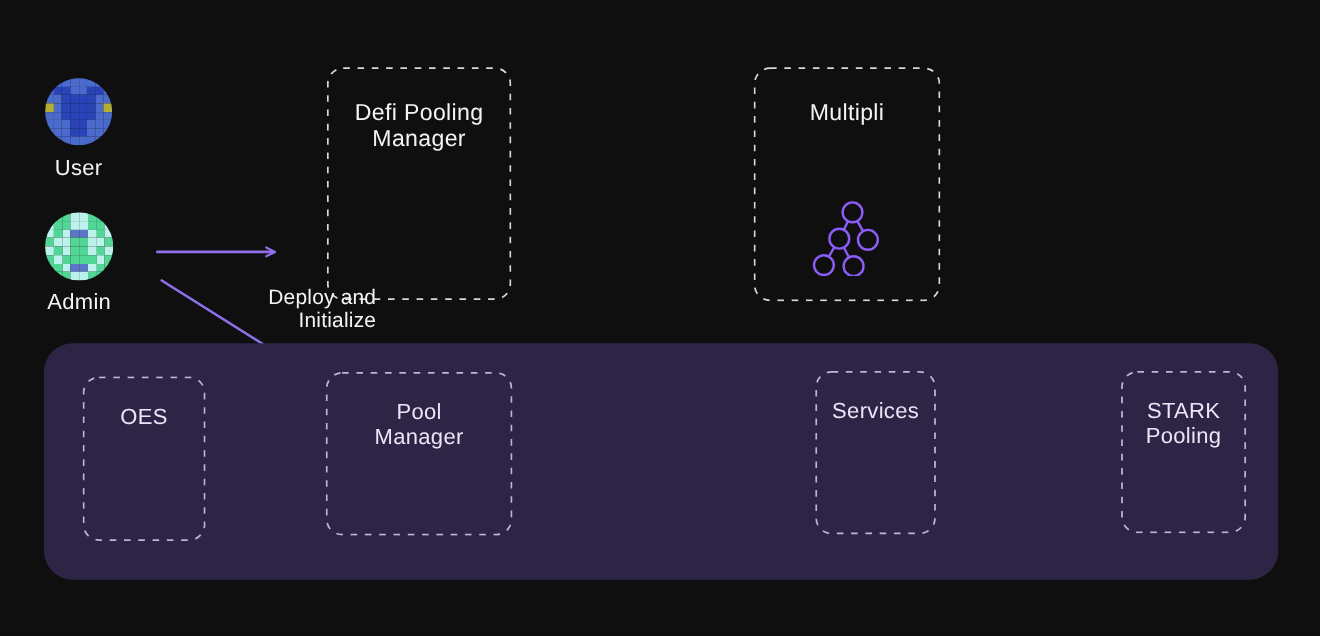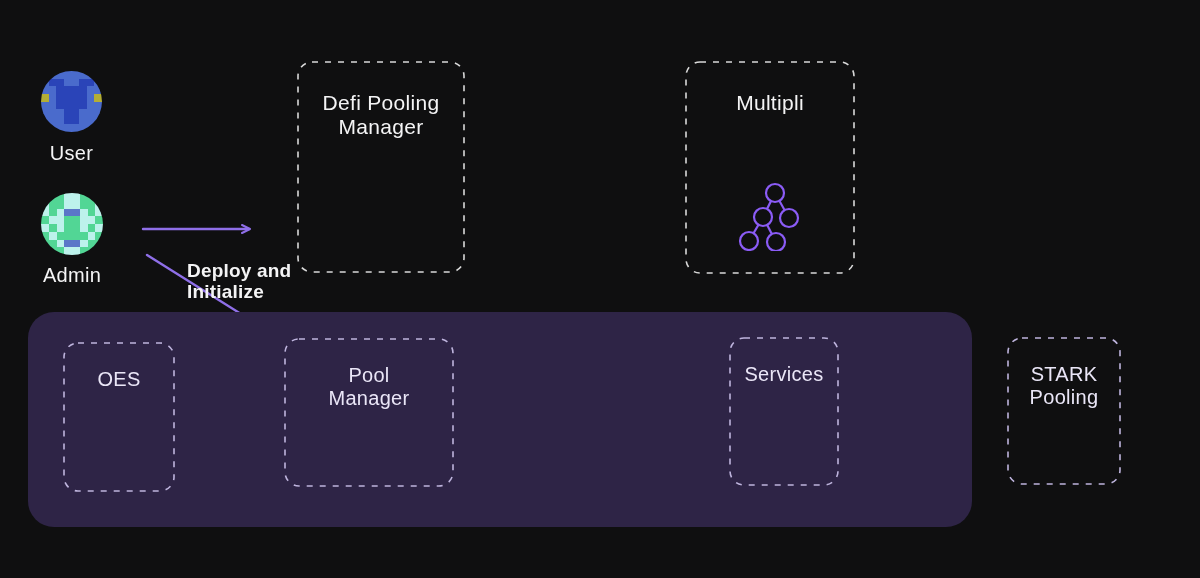--- a/index.html
+++ b/index.html
@@ -32,21 +32,21 @@
   .box-title .line{display:block;}
   
   .container{position:absolute;background:var(--container-bg);border-radius:26px;}
   .container-label{
     position:absolute;left:0;width:100%;text-align:center;
     color:var(--text);font-size:21px;font-weight:500;letter-spacing:.3px;
   }
   
   .flow-label{
     position:absolute;color:var(--text);font-size:19px;line-height:20.5px;
-    text-align:left;font-weight:700;letter-spacing:.2px;
+    text-align:right;font-weight:400;letter-spacing:.2px;
   }
   .flow-label .line{display:block;}
   .overlay{position:absolute;left:0;top:0;pointer-events:none;}
   .tree{position:absolute;}
 </style>
 </head>
 <body>
 
 <div class="page">
 
@@ -227,21 +227,21 @@
     </defs>
     <line x1="143" y1="229" x2="249" y2="229" marker-end="url(#ah)" style="stroke:var(--arrow);stroke-width:2.4;stroke-linecap:round"></line>
     <line x1="147" y1="255" x2="276" y2="336" marker-end="url(#ah)" style="stroke:var(--arrow);stroke-width:2.4;stroke-linecap:round"></line>
   </svg>
 
   <div class="flow-label" style="left:187px;top:261px;width:155px">
     <span class="line">Deploy and</span>
     <span class="line">Initialize</span>
   </div>
 
-  <div class="container" style="left:28px;top:312px;width:944px;height:215px">
+  <div class="container" style="left:40px;top:312px;width:1122px;height:215px">
 
     <div class="dashed-box bottom-box" style="left:35px;top:30px;width:112px;height:150px">
       <svg class="dash">
           <rect rx="14" x="1" y="1" width="110" height="148"></rect>
         </svg>
       <div class="box-title">
         <span class="line">OES</span>
       </div>
     </div>
 

